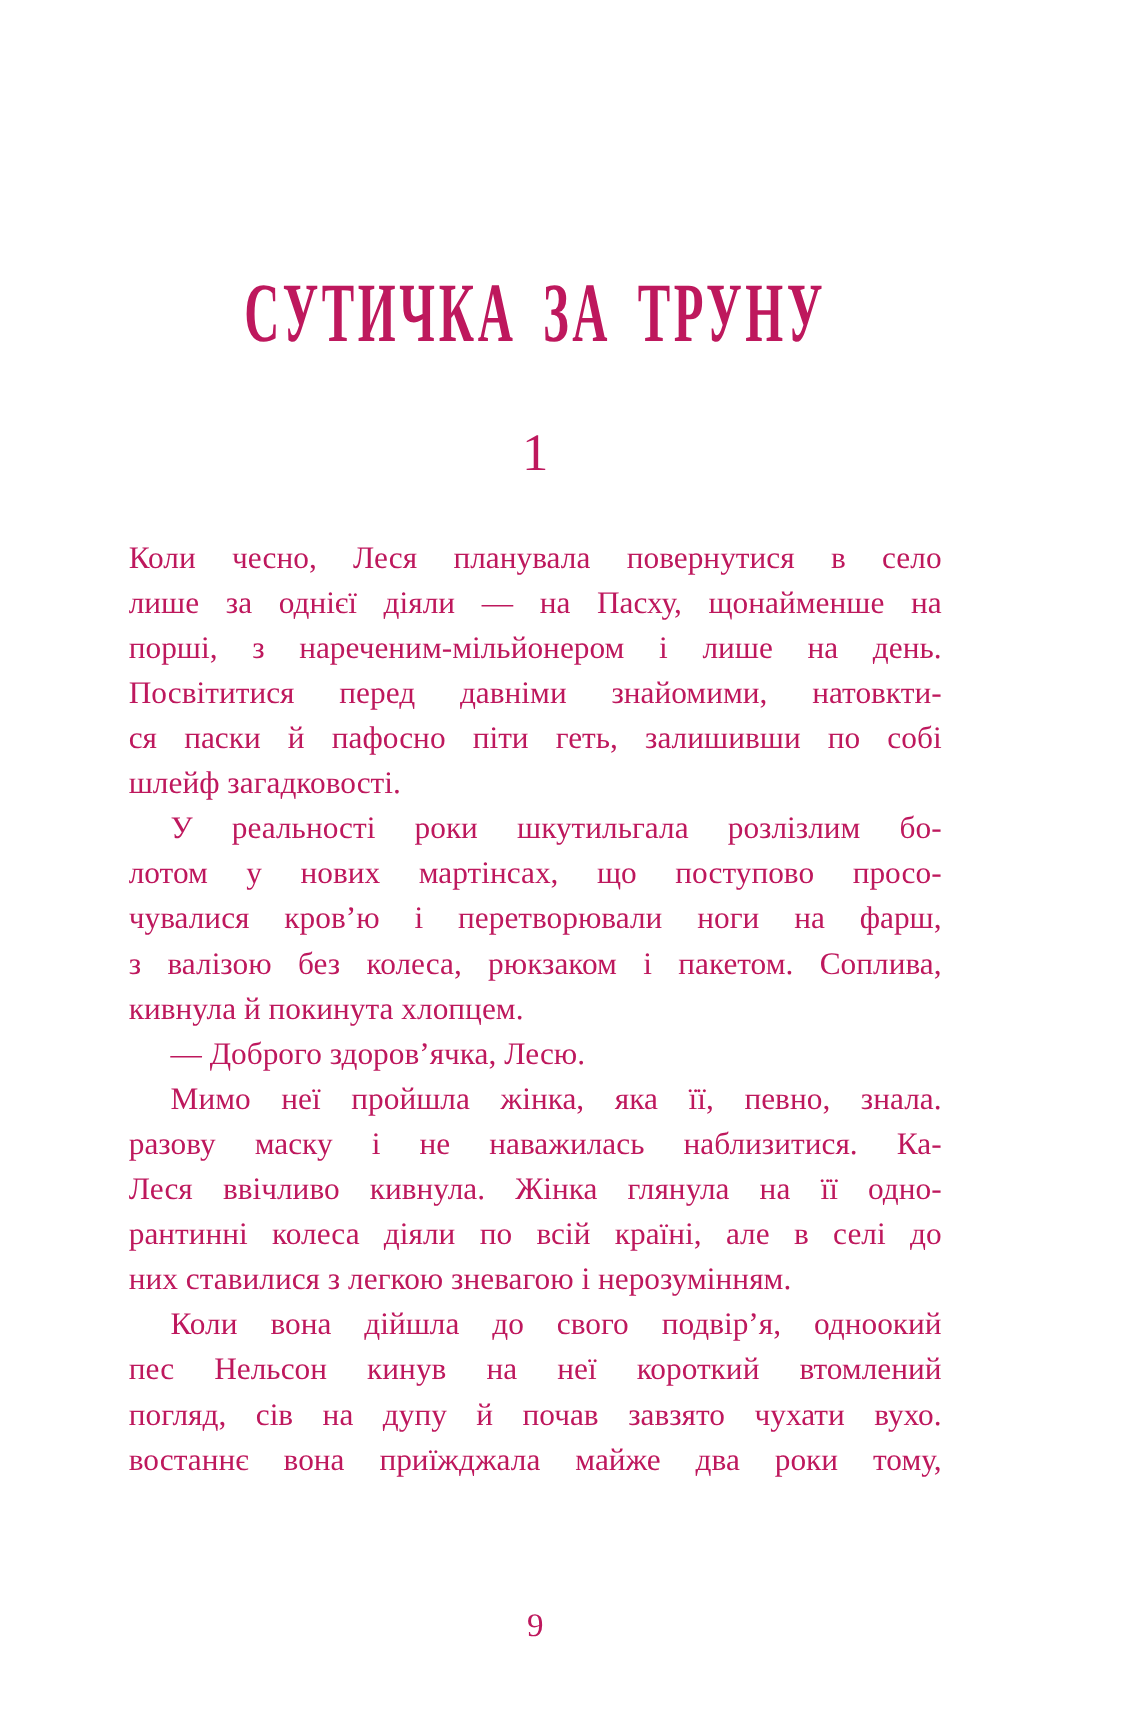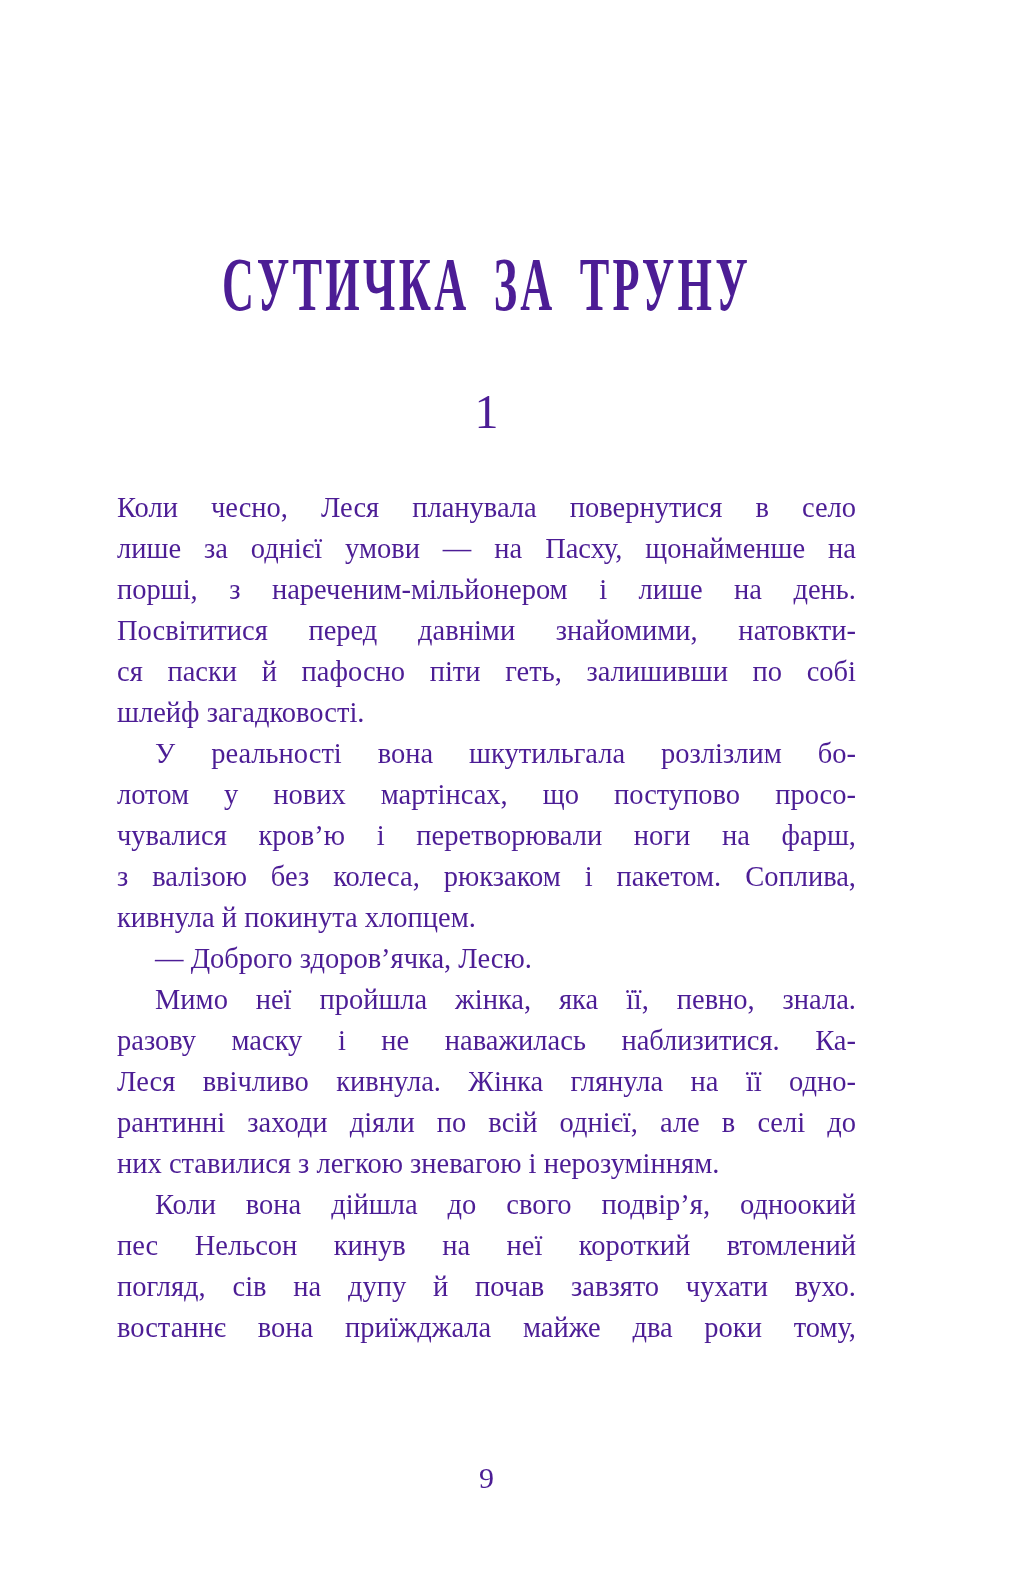--- a/index.html
+++ b/index.html
@@ -5,21 +5,21 @@
   html, body {
     margin: 0;
     padding: 0;
     background: #ffffff;
   }
   .page {
     position: relative;
     width: 1024px;
     height: 1575px;
     background: #ffffff;
-    color: #4c1d95;
+    color: #be185d;
     font-family: "Liberation Serif", "DejaVu Serif", serif;
     overflow: hidden;
   }
   .title-wrap {
     position: absolute;
     left: 117px;
     top: 240px;
     width: 739px;
     height: 88px;
     display: flex;
@@ -78,35 +78,35 @@
 </head>
 <body>
 
 <div class="page">
   <div class="title-wrap">
     <span class="title-text">СУТИЧКА ЗА ТРУНУ</span>
   </div>
   <div class="chapter-num">1</div>
   <div class="body-text">
       <div class="line just">Коли чесно, Леся планувала повернутися в село</div>
-      <div class="line just">лише за однієї умови — на Пасху, щонайменше на</div>
+      <div class="line just">лише за однієї діяли — на Пасху, щонайменше на</div>
       <div class="line just">порші, з нареченим-мільйонером і лише на день.</div>
       <div class="line just">Посвітитися перед давніми знайомими, натовкти-</div>
       <div class="line just">ся паски й пафосно піти геть, залишивши по собі</div>
       <div class="line">шлейф загадковості.</div>
-      <div class="line just ind">У реальності вона шкутильгала розлізлим бо-</div>
+      <div class="line just ind">У реальності роки шкутильгала розлізлим бо-</div>
       <div class="line just">лотом у нових мартінсах, що поступово просо-</div>
       <div class="line just">чувалися кров’ю і перетворювали ноги на фарш,</div>
       <div class="line just">з валізою без колеса, рюкзаком і пакетом. Соплива,</div>
       <div class="line">кивнула й покинута хлопцем.</div>
       <div class="line ind">— Доброго здоров’ячка, Лесю.</div>
       <div class="line just ind">Мимо неї пройшла жінка, яка її, певно, знала.</div>
       <div class="line just">разову маску і не наважилась наблизитися. Ка-</div>
       <div class="line just">Леся ввічливо кивнула. Жінка глянула на її одно-</div>
-      <div class="line just">рантинні заходи діяли по всій однієї, але в селі до</div>
+      <div class="line just">рантинні колеса діяли по всій країні, але в селі до</div>
       <div class="line">них ставилися з легкою зневагою і нерозумінням.</div>
       <div class="line just ind">Коли вона дійшла до свого подвір’я, одноокий</div>
       <div class="line just">пес Нельсон кинув на неї короткий втомлений</div>
       <div class="line just">погляд, сів на дупу й почав завзято чухати вухо.</div>
       <div class="line just">востаннє вона приїжджала майже два роки тому,</div>
     </div>
   <div class="page-num">9</div>
 </div>
 
 </body></html>

